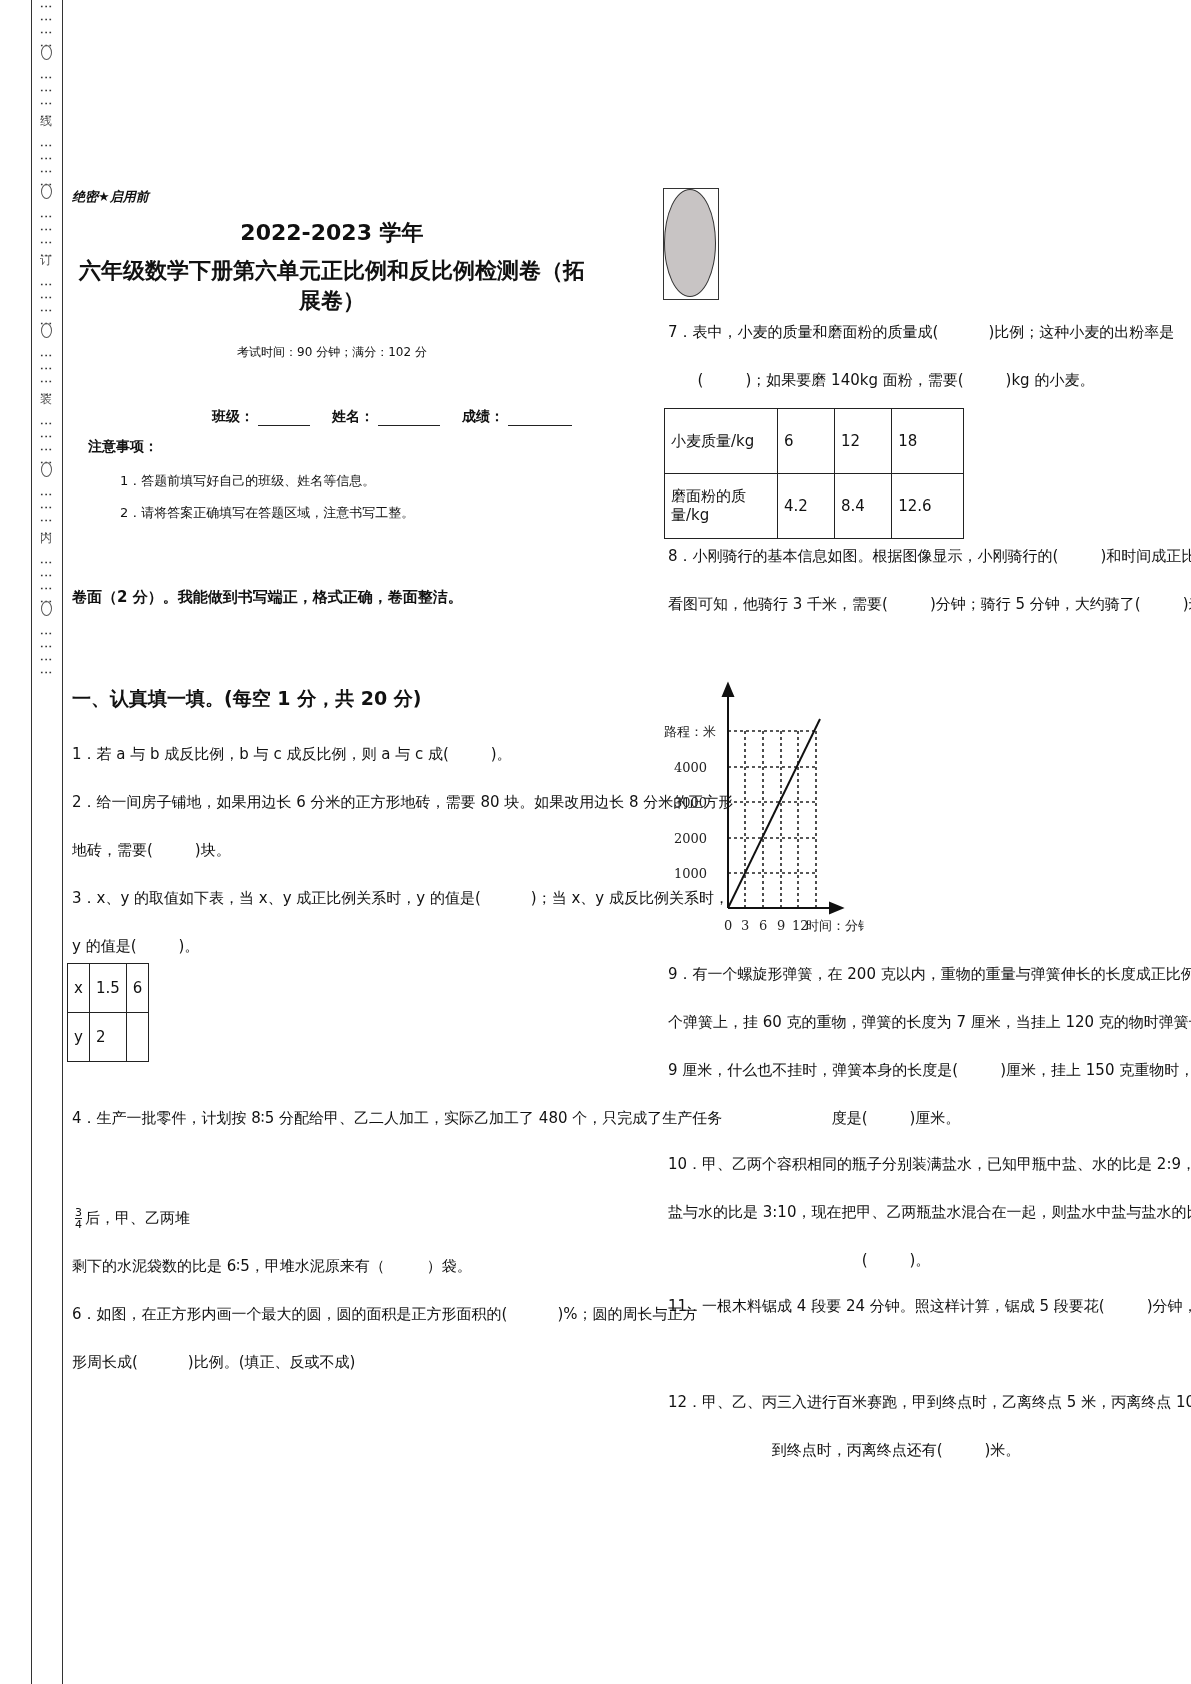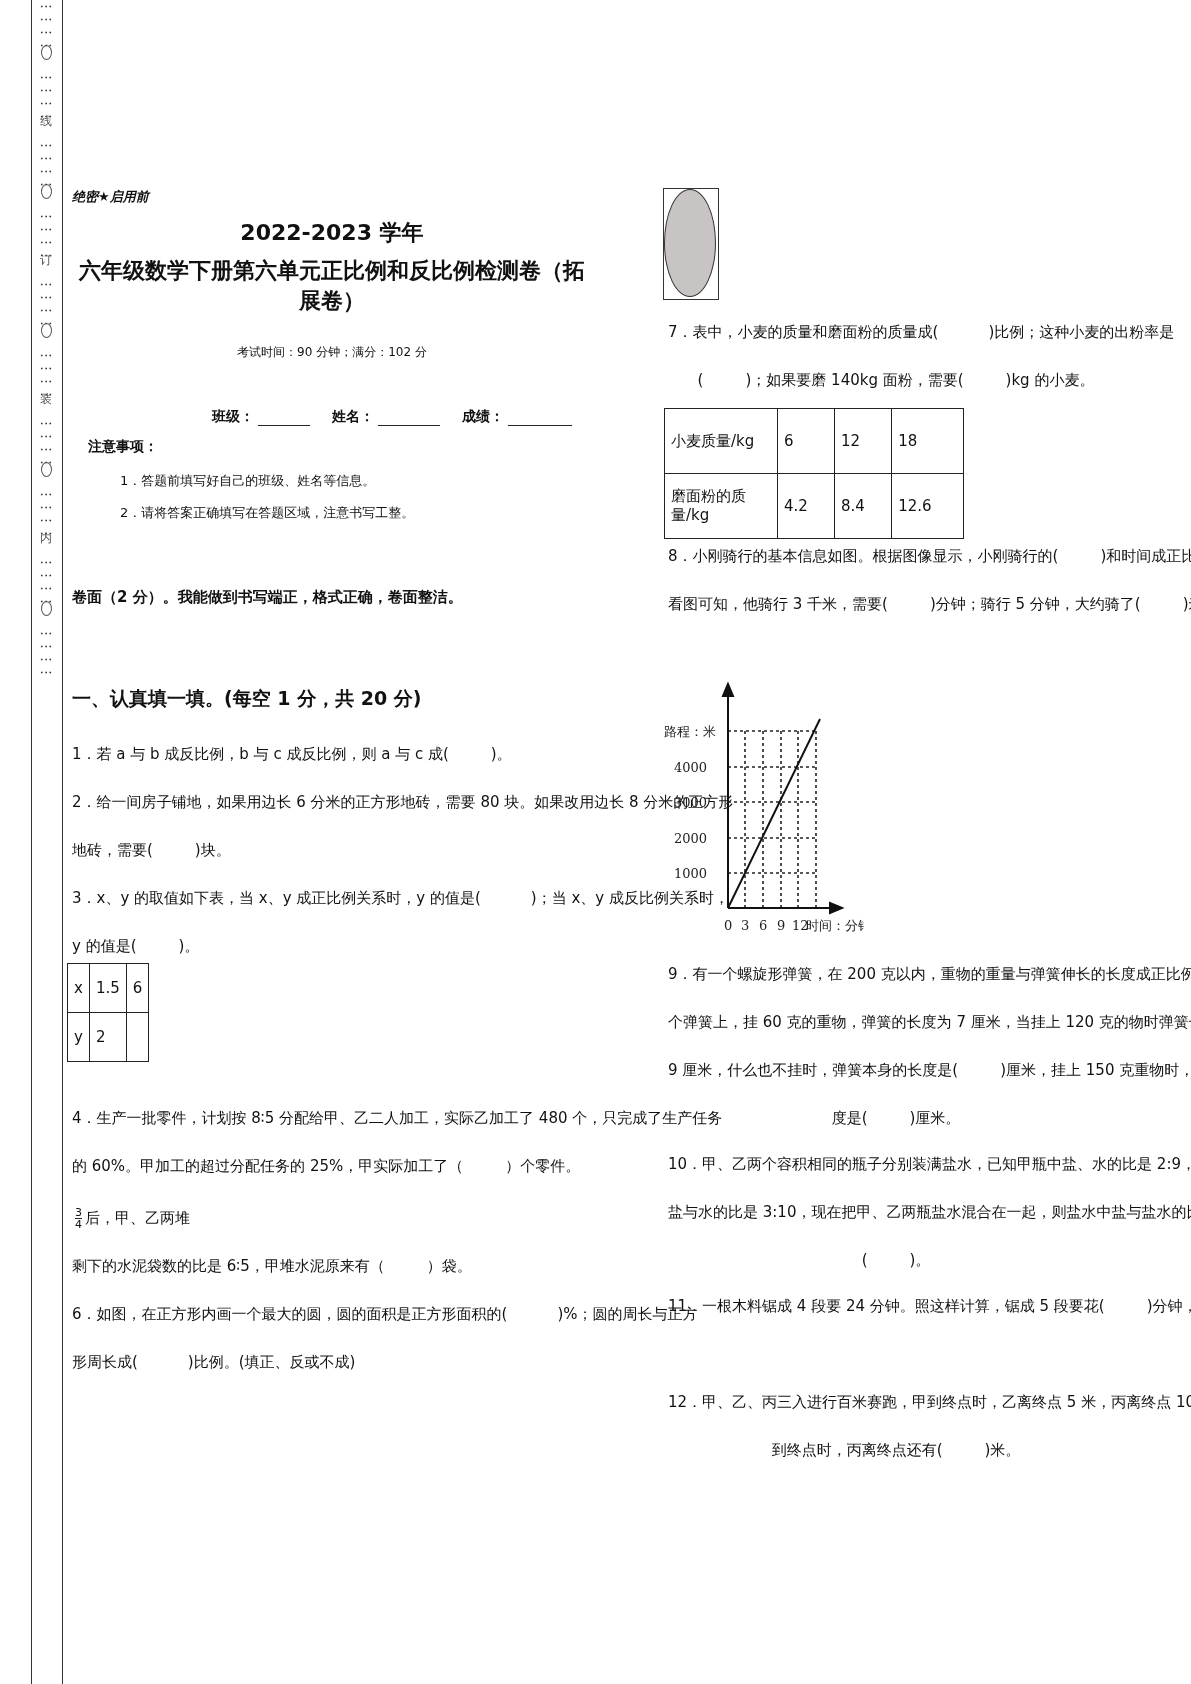--- a/index.html
+++ b/index.html
@@ -125,21 +125,20 @@
     <tr>
       <td>y</td>
       <td>2</td>
       <td></td>
     </tr>
   </tbody>
     </table>
 
   <div class="abs q" style="top:1094px">
     <div>4．生产一批零件，计划按 8∶5 分配给甲、乙二人加工，实际乙加工了 480 个，只完成了生产任务</div>
-    <div><span>的 60%。甲加工的超过分配任务的 25%，甲实际加工了（</span><span class="paren"></span><span>）个零件。</span></div>
   </div>
 
   <div class="abs q" style="top:1194px">
     <div><span class="frac"><span>3</span><span class="bar"></span><span>4</span></span><span>后，甲、乙两堆</span></div>
     <div><span>剩下的水泥袋数的比是 6∶5，甲堆水泥原来有（</span><span class="paren"></span><span>）袋。</span></div>
   </div>
 
   <div class="abs q" style="top:1290px">
     <div><span>6．如图，在正方形内画一个最大的圆，圆的面积是正方形面积的(</span><span class="paren w"></span><span>)%；圆的周长与正方</span></div>
     <div><span>形周长成(</span><span class="paren w"></span><span>)比例。(填正、反或不成)</span></div>

